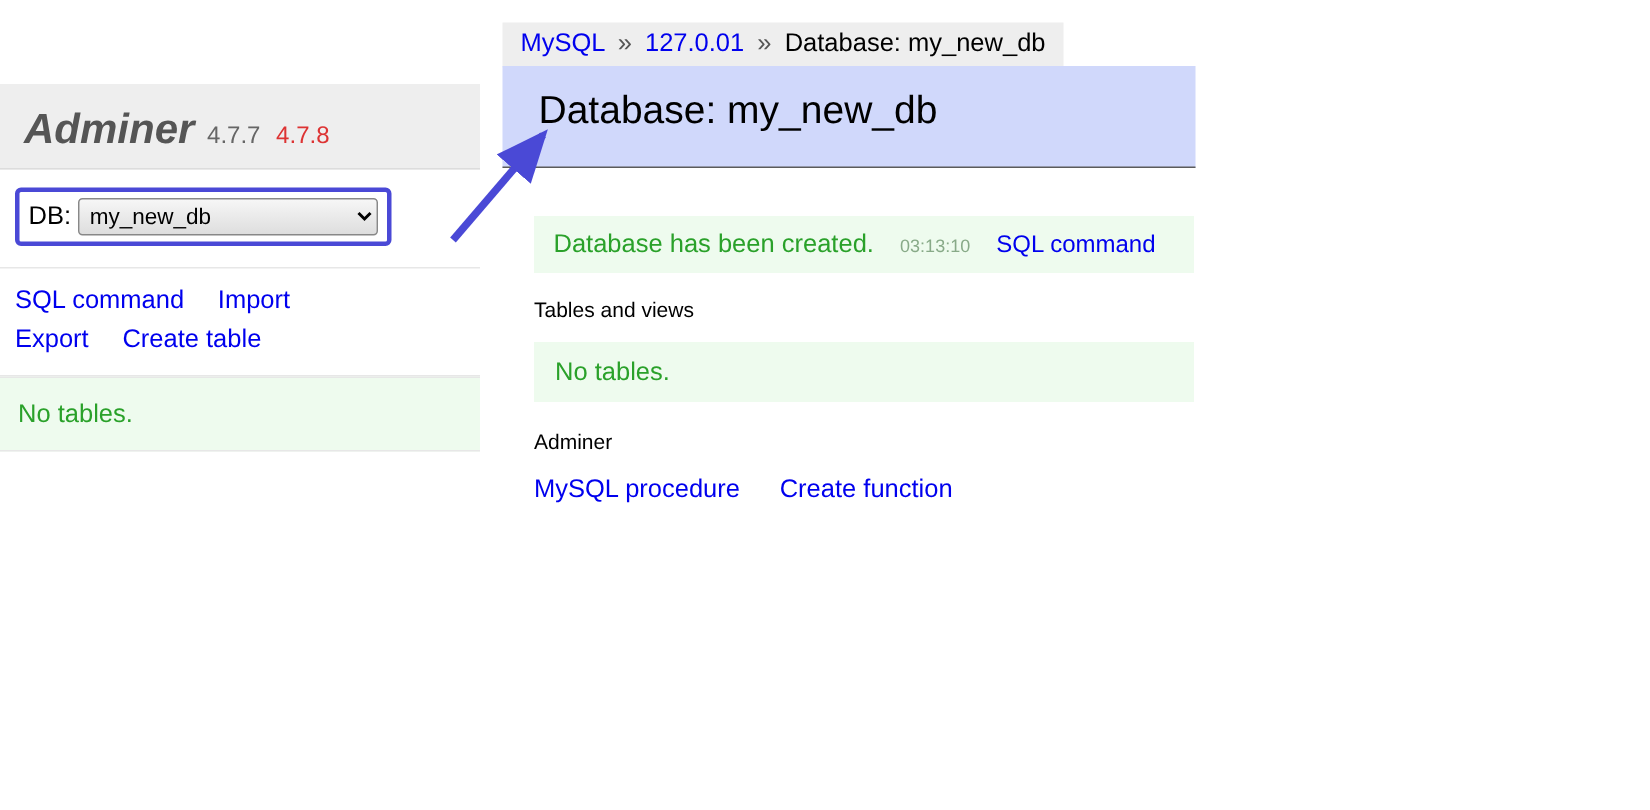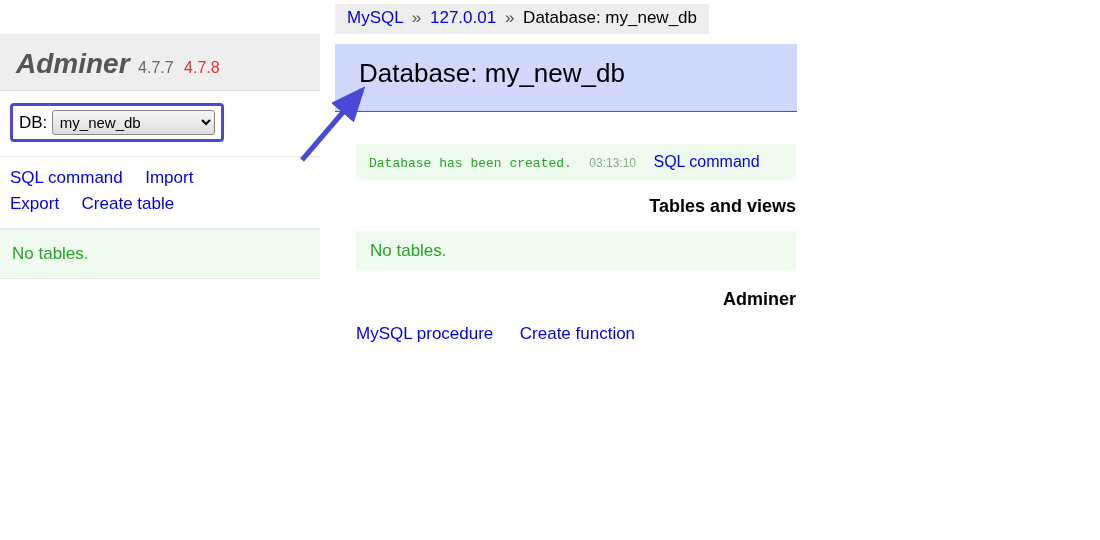--- a/index.html
+++ b/index.html
@@ -1,50 +1,50 @@
 <!DOCTYPE html>
 <html><head>
   <meta charset="utf-8">
   <style>
     * { box-sizing: border-box; margin: 0; padding: 0; }
     body { font-family: Arial, Helvetica, sans-serif; font-size: 16px; color: #000; background: #fff; width: 1100px; height: 540px; position: relative; }
     a, .link { color: #0000ee; text-decoration: none; cursor: pointer; }
 
-    .sidebar { position: absolute; left: 0; top: 34px; width: 320px; }
+    .sidebar { position: absolute; left: 0; top: 56px; width: 320px; }
     .brand-bar { background: #eeeeee; border-bottom: 1px solid #dcdcdc; padding: 14px 16px 10px 16px; }
     .brand { font-size: 28px; font-style: italic; font-weight: bold; color: #555; }
     .brand-v1 { font-size: 16px; font-style: normal; font-weight: normal; color: #666; margin-left: 4px; }
     .brand-v2 { font-size: 16px; font-style: normal; font-weight: normal; color: #d33; margin-left: 6px; }
 
     .db-row { padding: 12px 10px 14px 10px; border-bottom: 1px solid #e7e7e7; }
     .db-row label { font-size: 17px; }
     .db-select-wrap { display: inline-block; border: 3px solid #4a49d6; border-radius: 4px; padding: 4px 6px; }
-    .db-select { font-size: 15px; width: 163px; background: linear-gradient(#f6f6f6,#dedede); border: 1px solid #888; border-radius: 3px; padding: 2px 3px; }
+    .db-select { font-size: 15px; width: 200px; background: linear-gradient(#f6f6f6,#dedede); border: 1px solid #888; border-radius: 3px; padding: 2px 3px; }
 
     .side-links { padding: 8px 10px 12px 10px; border-bottom: 1px solid #e7e7e7; }
     .side-links a { display: inline-block; margin-right: 18px; font-size: 17px; line-height: 1.5; }
 
     .side-notice { background: #eefbee; border-top: 1px solid #e7e7e7; border-bottom: 1px solid #e7e7e7; padding: 14px 12px; color: #2aa12a; font-size: 17px; }
 
     
-    .crumbs { position: absolute; left: 335px; top: 4px; background: #eeeeee; padding: 4px 12px 6px 12px; font-size: 17px; }
+    .crumbs { position: absolute; left: 335px; top: 15px; background: #eeeeee; padding: 4px 12px 6px 12px; font-size: 17px; }
     .crumbs .sep { color: #555; padding: 0 4px; }
 
     
     .main-head { position: absolute; left: 335px; top: 44px; width: 462px; background: #d0d8fb; border-bottom: 1px solid #5b5b5b; padding: 14px 16px 22px 24px; font-size: 26px; }
 
     .main-col { position: absolute; left: 356px; top: 144px; width: 440px; }
     .msg-box { background: #eefbee; border: 1px solid #eefbee; padding: 8px 12px; margin-bottom: 16px; }
-    .msg-text { color: #2aa12a; font-size: 13px; font-family: Liberation Mono, monospace; }
+    .msg-text { color: #2aa12a; font-size: 17px; }
     .msg-time { color: #8a8; font-size: 12px; margin: 0 13px; }
 
     .link-row { margin-bottom: 24px; }
     .link-row a { display: inline-block; margin-right: 22px; font-size: 17px; }
 
-    h3.sec { font-size: 18px; font-weight: bold; margin-bottom: 14px; text-align: right; }
+    h3.sec { font-size: 14px; font-weight: normal; margin-bottom: 14px; }
 
     .notables { background: #eefbee; padding: 10px 14px; color: #2aa12a; font-size: 17px; margin-bottom: 18px; }
 
     
     .arrow { position: absolute; left: 290px; top: 80px; width: 90px; height: 90px; pointer-events: none; }
   </style>
 </head>
 <body>
 
 <div class="crumbs">

